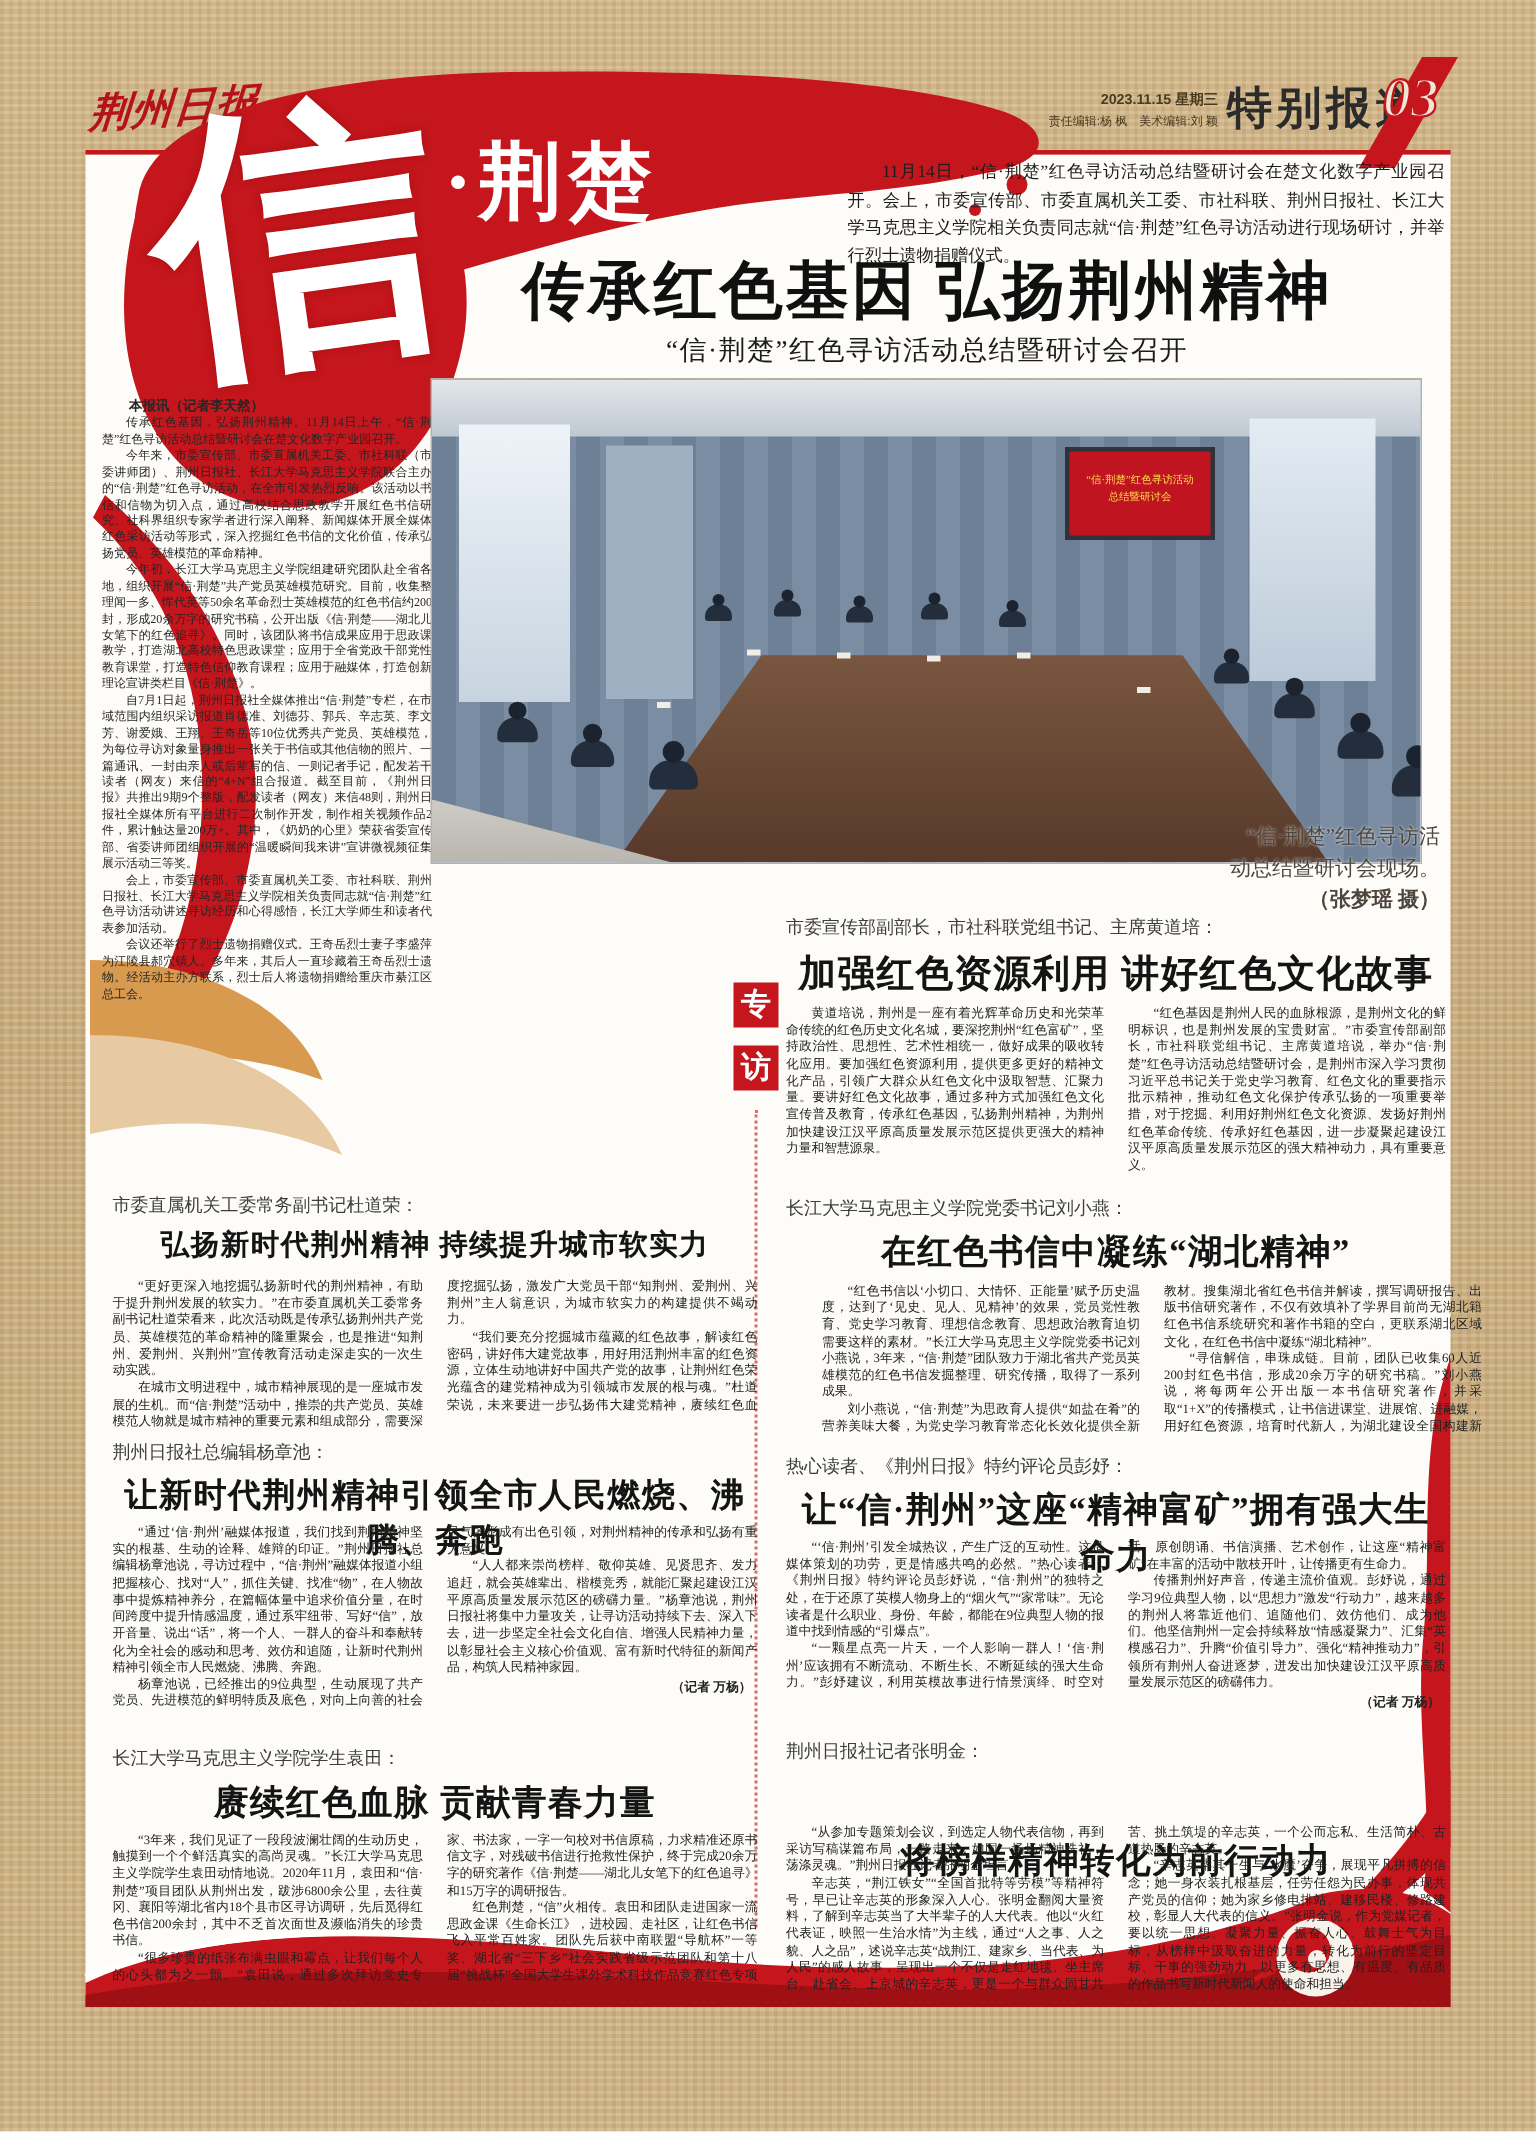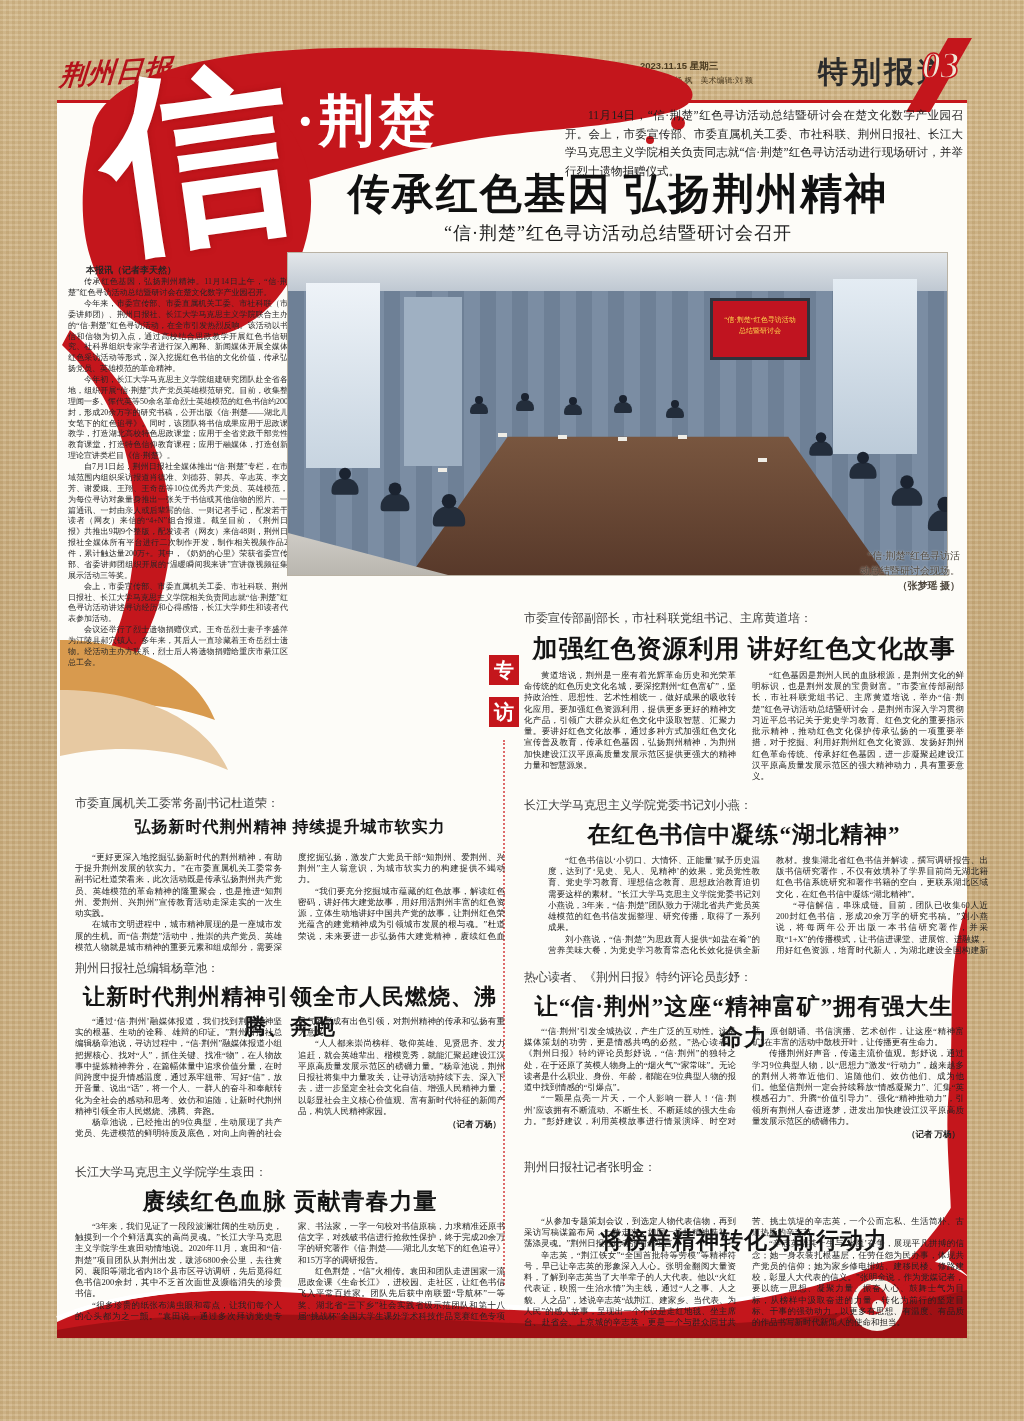--- a/index.html
+++ b/index.html
@@ -6,21 +6,21 @@
   #page{position:relative;width:1024px;height:1421px;overflow:hidden;
     font-family:"Liberation Serif","DejaVu Serif",serif;
     background:
       repeating-linear-gradient(90deg,rgba(120,85,35,.07) 0 3px,rgba(255,255,255,.05) 3px 6px),
       repeating-linear-gradient(0deg,rgba(255,248,230,.10) 0 2px,rgba(140,100,40,.08) 2px 5px),
       linear-gradient(180deg,#d3b98c 0%,#c9ad7f 40%,#cfb487 100%);}
   .abs{position:absolute;}
   
   .masthead{left:60px;top:54px;font-size:27px;font-weight:900;color:#b5121b;
     transform:skewX(-8deg) rotate(-4deg);letter-spacing:1px;font-style:italic;}
-  .datebox{left:640px;top:60px;width:172px;text-align:left;color:#4a3a20;
+  .datebox{left:640px;top:60px;width:172px;text-align:right;color:#4a3a20;
     font-family:"Liberation Sans","DejaVu Sans",sans-serif;}
   .dateline{font-size:9.5px;font-weight:bold;}
   .editors{font-size:8px;margin-top:2px;}
   .section-title{left:818px;top:52px;font-size:30px;font-weight:900;color:#2b2b2b;
     letter-spacing:3px;font-family:"Liberation Sans","DejaVu Sans",sans-serif;}
   .pagenum{left:922px;top:44px;font-size:37px;font-weight:900;font-style:italic;
     color:#efe7d6;-webkit-text-stroke:1.5px #c4161c;z-index:3;}
   .red-rule{left:57px;top:100px;width:910px;height:3px;background:#c4161c;z-index:2;}
   .white-panel{left:57px;top:103px;width:910px;height:1235px;background:#fdfcf8;z-index:0;}
   #decor{left:0;top:0;z-index:1;pointer-events:none;}
@@ -55,38 +55,38 @@
     padding-top:14px;box-sizing:border-box;}
   .table{position:absolute;left:90px;top:165px;width:540px;height:157px;
     background:linear-gradient(#7d5a42,#58392a);
     clip-path:polygon(6% 100%,94% 100%,76% 12%,24% 12%);}
   .floor{position:absolute;left:0;bottom:0;width:160px;height:60px;
     background:linear-gradient(#d8d5cf,#b9b6af);clip-path:polygon(0 30%,100% 100%,0 100%);}
   .person{position:absolute;width:18px;height:11px;background:#232d3b;border-radius:8px 8px 2px 2px;}
   .person::after{content:"";position:absolute;left:5px;top:-7px;width:8px;height:8px;
     border-radius:50%;background:#1b2330;}
   .paper{position:absolute;width:9px;height:4px;background:#efede6;}
-  .caption{left:788px;top:548px;width:172px;text-align:right;font-size:10px;line-height:1.5;
+  .caption{left:788px;top:548px;width:172px;text-align:right;font-size:14px;line-height:1.5;
     color:#4e463c;z-index:3;text-shadow:0 0 2px rgba(255,255,255,.8);}
   .caption .credit{font-weight:bold;}
   
   .kicker{font-size:12px;line-height:1.2;color:#3d3d3d;z-index:2;
     font-family:Liberation Mono, monospace;}
   .art-head{font-weight:900;color:#141414;text-align:center;z-index:2;letter-spacing:1px;}
   .art-body{column-count:2;column-gap:16px;font-size:8.5px;line-height:1.32;color:#222;
     text-align:justify;overflow:hidden;z-index:2;}
   .art-body .para{text-indent:2em;margin:0;}
   .byline{text-align:right;font-weight:bold;margin-top:2px;padding-right:4px;}
   .zhuanfang{left:489px;width:30px;height:30px;background:#c4161c;color:#fff;z-index:2;
     font-size:20px;font-weight:bold;text-align:center;line-height:30px;}
   .vdots{left:503px;top:740px;height:545px;width:0;border-left:2px dotted #dd6a6a;z-index:2;}
   
   .k1{left:524px;top:612px;width:440px;} .h1{left:524px;top:632px;width:440px;font-size:25px;}
   .b1{left:524px;top:670px;width:440px;height:120px;}
-  .k2{left:75px;top:797px;width:430px;}  .h2{left:75px;top:817px;width:430px;font-size:16px;text-align:center;}
+  .k2{left:75px;top:797px;width:430px;}  .h2{left:75px;top:817px;width:430px;font-size:19px;text-align:center;}
   .b2{left:75px;top:852px;width:430px;height:108px;}
   .k3{left:524px;top:799px;width:440px;} .h3{left:524px;top:819px;width:440px;font-size:23px;}
   .b3{left:548px;top:855px;width:440px;height:108px;}
   .k4{left:75px;top:962px;width:430px;}  .h4{left:75px;top:982px;width:430px;font-size:22px;}
   .b4{left:75px;top:1016px;width:430px;height:142px;}
   .k5{left:524px;top:971px;width:440px;} .h5{left:524px;top:991px;width:440px;font-size:23px;}
   .b5{left:524px;top:1026px;width:440px;height:132px;}
   .k6{left:75px;top:1166px;width:430px;} .h6{left:75px;top:1186px;width:430px;font-size:23px;}
   .b6{left:75px;top:1221px;width:430px;height:112px;}
   .k7{left:524px;top:1161px;width:440px;} .h7{left:524px;top:1181px;width:440px;font-size:23px;margin-top:44px;}

